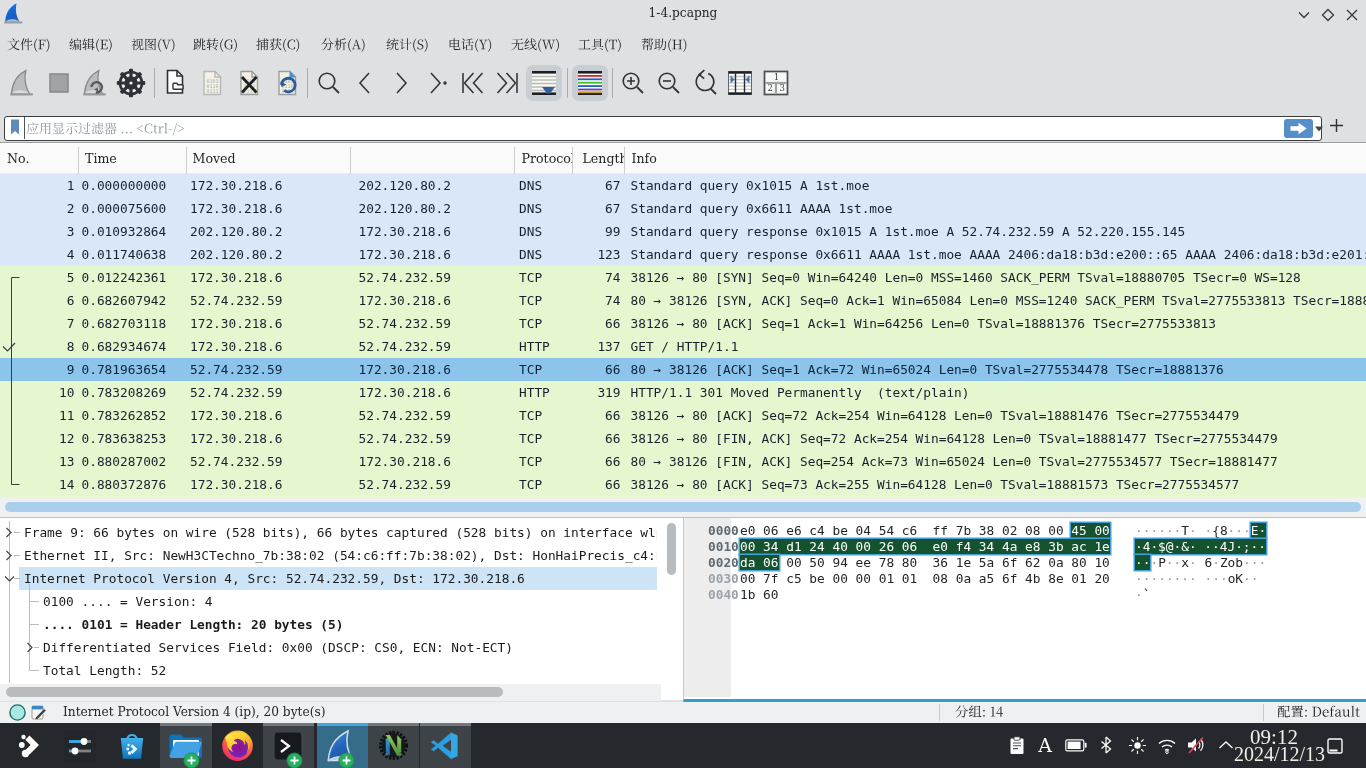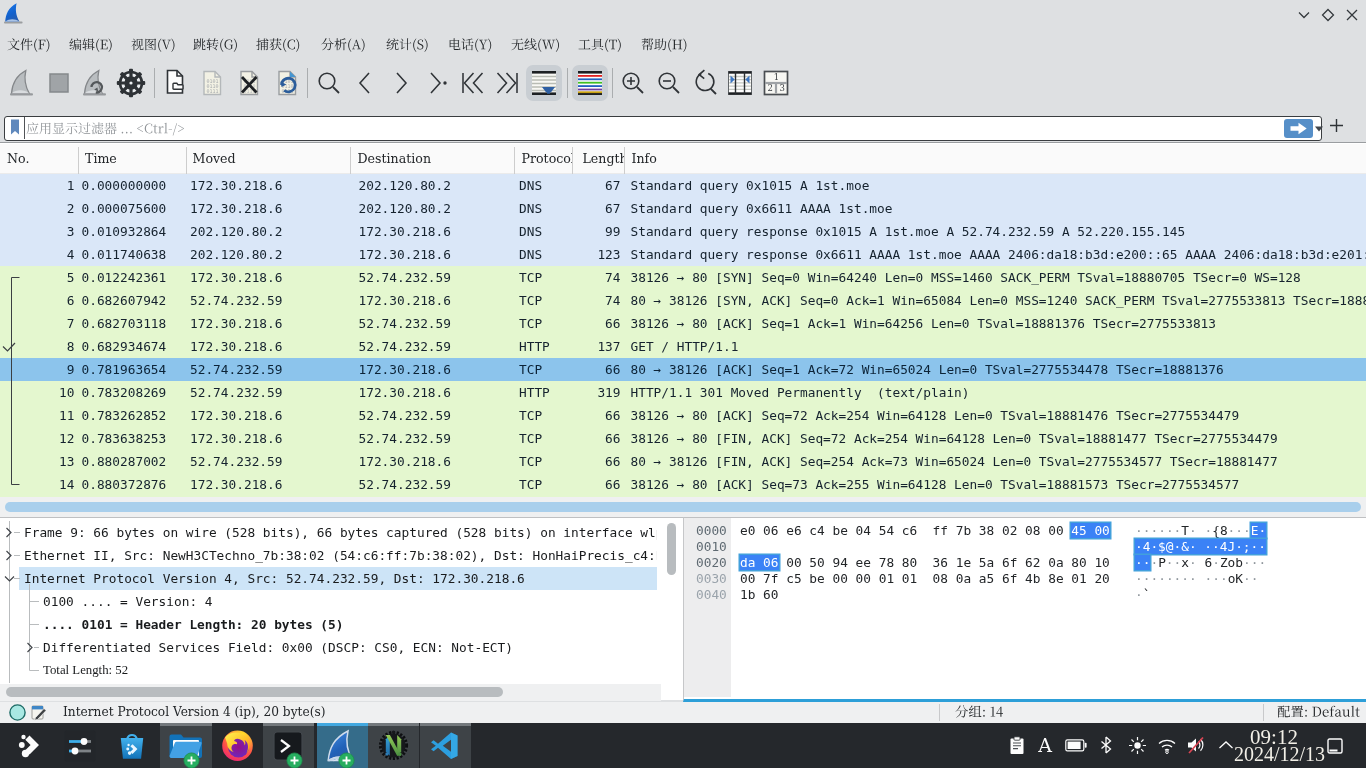--- a/index.html
+++ b/index.html
@@ -56,25 +56,25 @@
 #dt-vscroll { position:absolute; left:667px; top:3px; width:10px; height:160px; }
 #dt-vscroll .thumb { position:absolute; left:0; top:2px; width:9px; height:52px; background:#b8bcbf; border-radius:4.5px; }
 #dt-hscroll { position:absolute; left:0; top:166px; width:661px; height:17px; background:#eff0f1; }
 #dt-hscroll .thumb { position:absolute; left:6px; top:3px; width:497px; height:10px; background:#b8bcbf; border-radius:5px; }
 
 #hex-pane { position:absolute; left:683px; top:517px; width:683px; height:185px; background:#ffffff;
   border-top:1px solid #bfc0c2; border-left:1px solid #c6c7c9; border-bottom:3px solid #2d9fd8;
   font-family:"DejaVu Sans Mono", monospace; font-size:12.8px; }
 #hex-offcol { position:absolute; left:0px; top:0; width:47px; height:179px; background:#ededee; }
 .hx-row { position:absolute; left:0; width:683px; height:16px; line-height:16px; white-space:pre; }
-.hx-off { position:absolute; left:12px; color:#5f6a72; }
+.hx-off { position:absolute; left:24px; color:#5f6a72;font-weight:bold; }
 .hx-off.dim { color:#9aa3ab; }
 .hx-hex { position:absolute; left:56px; color:#232629; }
 .hx-ascii { position:absolute; left:451px; color:#232629; }
-.hx-sel { background:#3b82f6; color:#ffffff; box-shadow:0 0 0 1.5px #42a0dc; }
+.hx-sel { background:#14532d; color:#ffffff; box-shadow:0 0 0 1.5px #42a0dc; }
 .dot { color:#90979d; }
 
 #statusbar { position:absolute; left:0; top:702px; width:1366px; height:21px; background:#eff0f1; font-size:12.2px; }
 #sb-expert { position:absolute; left:9px; top:2px; }
 #sb-comment { position:absolute; left:31px; top:2px; }
 #sb-text { position:absolute; left:63px; top:0px; line-height:21px; color:#232629; }
 .sb-sep { position:absolute; top:2px; width:1px; height:17px; background:#c8c9cb; }
 #sb-packets { position:absolute; left:955px; top:2px; }
 #sb-profile { position:absolute; left:1277px; top:2px; }
 
@@ -105,20 +105,21 @@
               <stop offset="0" stop-color="#1a75e8"></stop>
               <stop offset="0.55" stop-color="#1261cc"></stop>
               <stop offset="1" stop-color="#2a5caa"></stop>
             </linearGradient>
           </defs>
 <rect x="2" y="19.6" width="18.6" height="1.9" rx="0.9" fill="#8f9294" opacity="0.85"></rect>
 <path d="M3.2 19.6 C3.8 12.2 6.2 5.6 14.6 1.2 C13.2 7.6 13.8 13.4 17.4 19.6 Z" fill="url(#tfg)"></path>
 <path d="M3.2 19.6 C7.5 16.4 13.2 16.4 17.4 19.6 Z" fill="#a9c3e6"></path>
 </svg>
       </span>
+    <div id="win-title">1-4.pcapng</div>
     <span class="winbtn" style="left:1297px">
       <svg width="14" height="14" viewBox="0 0 14 14">
           <path d="M2 4.5 L7 9.5 L12 4.5" fill="none" stroke="#33383c" stroke-width="1.25"></path>
         </svg>
     </span>
     <span class="winbtn" style="left:1321px">
       <svg width="14" height="14" viewBox="0 0 14 14">
           <path d="M7 1.5 L12.5 7 L7 12.5 L1.5 7 Z" fill="none" stroke="#33383c" stroke-width="1.25"></path>
         </svg>
     </span>
@@ -417,21 +418,20 @@
     </span>
   </div>
 
   <div id="packet-area">
     <div id="pl-header">
         <div class="pl-h-cell" style="left: 7px; width: 71px;">No.</div>
         <div class="pl-h-cell" style="left: 85px; width: 101px;">Time</div>
         <div class="pl-h-sep" style="left: 78px;"></div>
         <div class="pl-h-cell" style="left: 192.5px; width: 157.5px;">Moved</div>
         <div class="pl-h-sep" style="left: 186px;"></div>
-        <div class="pl-h-cell" style="left: 357.5px; width: 156.5px;">Destination</div>
         <div class="pl-h-sep" style="left: 350px;"></div>
         <div class="pl-h-cell" style="left: 521.5px; width: 50.5px;">Protocol</div>
         <div class="pl-h-sep" style="left: 514px;"></div>
         <div class="pl-h-cell" style="left: 582.5px; width: 41.5px;">Length</div>
         <div class="pl-h-sep" style="left: 572px;"></div>
         <div class="pl-h-cell" style="left: 631.5px; width: 734.5px;">Info</div>
         <div class="pl-h-sep" style="left: 624px;"></div>
       </div>
     <div id="pl-rows">
         <div class="pl-row dns" style="top: 0px;"><div class="pl-cell" style="left: 0px; width: 74.5px; text-align: right;">1</div><div class="pl-cell" style="left: 81.5px; width: 104.5px;">0.000000000</div><div class="pl-cell" style="left: 190px; width: 160px;">172.30.218.6</div><div class="pl-cell" style="left: 358.5px; width: 155.5px;">202.120.80.2</div><div class="pl-cell" style="left: 519px; width: 53px;">DNS</div><div class="pl-cell" style="left: 572px; width: 48.5px; text-align: right;">67</div><div class="pl-cell" style="left: 630.5px; width: 735.5px;">Standard query 0x1015 A 1st.moe</div></div>
@@ -473,21 +473,21 @@
         </div>
         <div class="dt-line" style="top: 69px;">
           <span class="txt" style="left: 43px;">0100 .... = Version: 4</span>
         </div>
         <div class="dt-line" style="top: 92px; font-weight: bold;">
           <span class="txt" style="left: 43px;">.... 0101 = Header Length: 20 bytes (5)</span>
         </div>
         <div class="dt-line" style="top: 115px;">
           <span class="txt" style="left: 43px;">Differentiated Services Field: 0x00 (DSCP: CS0, ECN: Not-ECT)</span>
         </div>
-        <div class="dt-line" style="top: 138px; font-family: Liberation Serif, serif;">
+        <div class="dt-line" style="top: 138px;">
           <span class="txt" style="left: 43px;">Total Length: 52</span>
         </div>
         <svg width="50" height="162" style="position:absolute;left:0;top:0;pointer-events:none;">
           <path d="M9.5 0 V162" stroke="#b9bcbe" stroke-width="1" fill="none"></path>
           <path d="M29.5 63 V149.5" stroke="#b9bcbe" stroke-width="1" fill="none"></path>
           <path d="M14 11.5 H20" stroke="#b9bcbe" stroke-width="1" fill="none"></path>
           <path d="M6.5 7 l4.5 4.5 l-4.5 4.5" stroke="#41454a" stroke-width="1.2" fill="none"></path>
           <path d="M14 34.5 H20" stroke="#b9bcbe" stroke-width="1" fill="none"></path>
           <path d="M6.5 30 l4.5 4.5 l-4.5 4.5" stroke="#41454a" stroke-width="1.2" fill="none"></path>
           <path d="M14 57.5 H20" stroke="#b9bcbe" stroke-width="1" fill="none"></path>
@@ -504,21 +504,21 @@
       </div>
     <div id="dt-hscroll">
         <div class="thumb"></div>
       </div>
   </div>
 
   <div id="hex-pane">
     <div id="hex-offcol"></div>
     <div id="hex-rows">
         <div class="hx-row" style="top: 5px;"><span class="hx-off">0000</span><span class="hx-hex">e0 06 e6 c4 be 04 54 c6  ff 7b 38 02 08 00 <span class="hx-sel">45 00</span></span><span class="hx-ascii"><span class="dot">·</span><span class="dot">·</span><span class="dot">·</span><span class="dot">·</span><span class="dot">·</span><span class="dot">·</span>T<span class="dot">·</span> <span class="dot">·</span>{8<span class="dot">·</span><span class="dot">·</span><span class="dot">·</span><span class="hx-sel">E·</span></span></div>
-        <div class="hx-row" style="top: 21px;"><span class="hx-off">0010</span><span class="hx-ascii"><span class="hx-sel">·4·$@·&amp;· ··4J·;··</span></span></div>
+        <div class="hx-row" style="top: 21px;"><span class="hx-off">0010</span><span class="hx-hex"><span class="hx-sel">00 34 d1 24 40 00 26 06  e0 f4 34 4a e8 3b ac 1e</span></span><span class="hx-ascii"><span class="hx-sel">·4·$@·&amp;· ··4J·;··</span></span></div>
         <div class="hx-row" style="top: 37px;"><span class="hx-off">0020</span><span class="hx-hex"><span class="hx-sel">da 06</span> 00 50 94 ee 78 80  36 1e 5a 6f 62 0a 80 10</span><span class="hx-ascii"><span class="hx-sel">··</span><span class="dot">·</span>P<span class="dot">·</span><span class="dot">·</span>x<span class="dot">·</span> 6<span class="dot">·</span>Zob<span class="dot">·</span><span class="dot">·</span><span class="dot">·</span></span></div>
         <div class="hx-row" style="top: 53px;"><span class="hx-off dim">0030</span><span class="hx-hex">00 7f c5 be 00 00 01 01  08 0a a5 6f 4b 8e 01 20</span><span class="hx-ascii"><span class="dot">·</span><span class="dot">·</span><span class="dot">·</span><span class="dot">·</span><span class="dot">·</span><span class="dot">·</span><span class="dot">·</span><span class="dot">·</span> <span class="dot">·</span><span class="dot">·</span><span class="dot">·</span>oK<span class="dot">·</span><span class="dot">·</span></span></div>
         <div class="hx-row" style="top: 69px;"><span class="hx-off dim">0040</span><span class="hx-hex">1b 60</span><span class="hx-ascii"><span class="dot">·</span>`</span></div>
       </div>
   </div>
 
   <div id="statusbar">
     <span id="sb-expert">
       <svg width="17" height="17" viewBox="0 0 17 17">
           <circle cx="8.5" cy="8.5" r="7.6" fill="#a9e8e3" stroke="#1c6b66" stroke-width="1.4"></circle>

